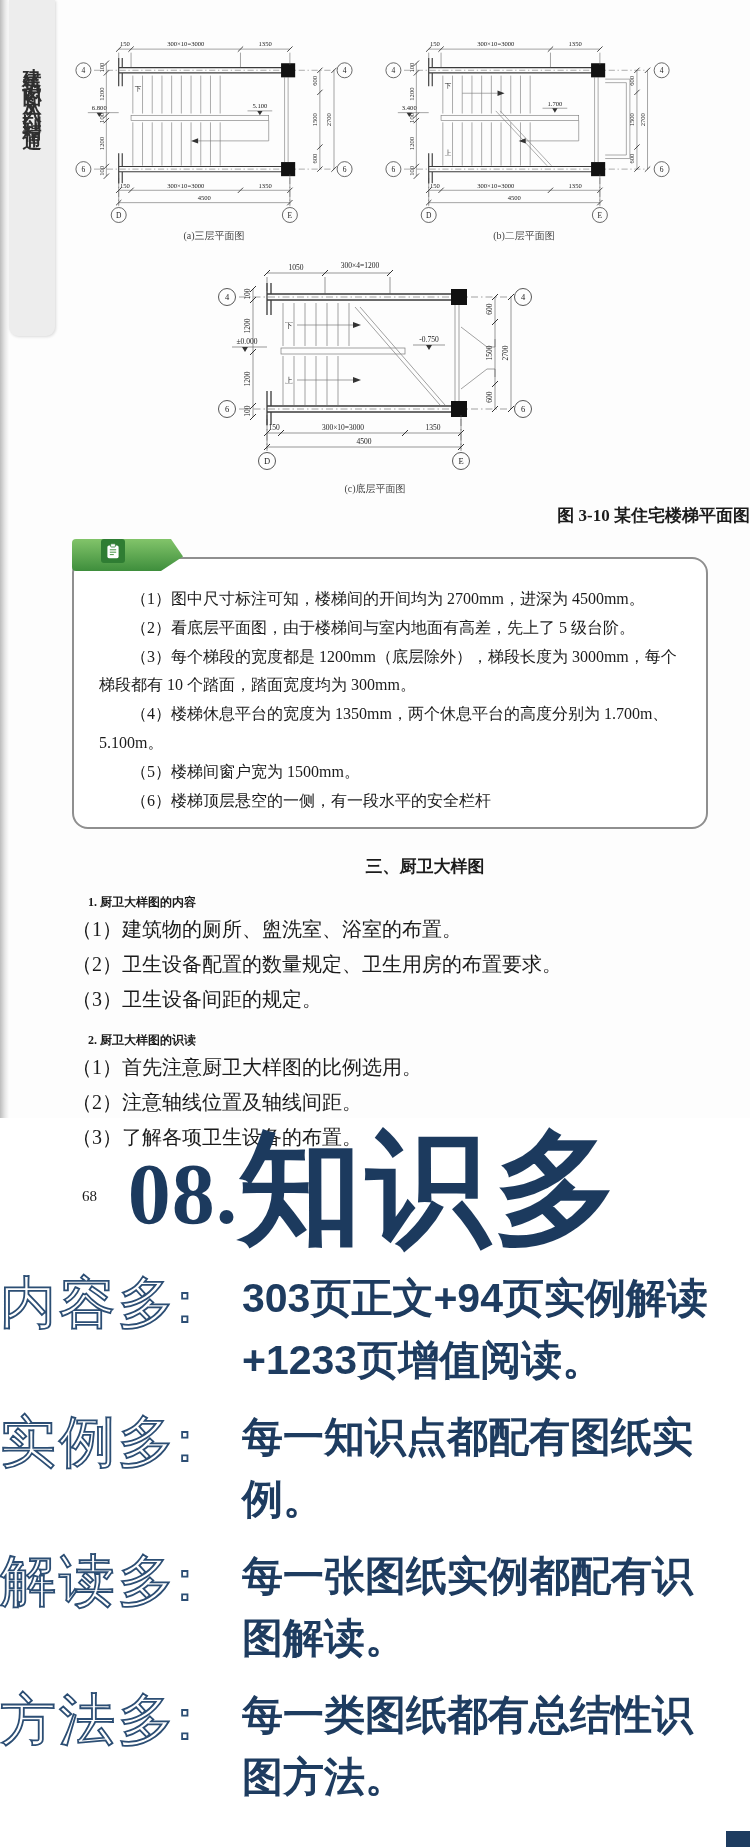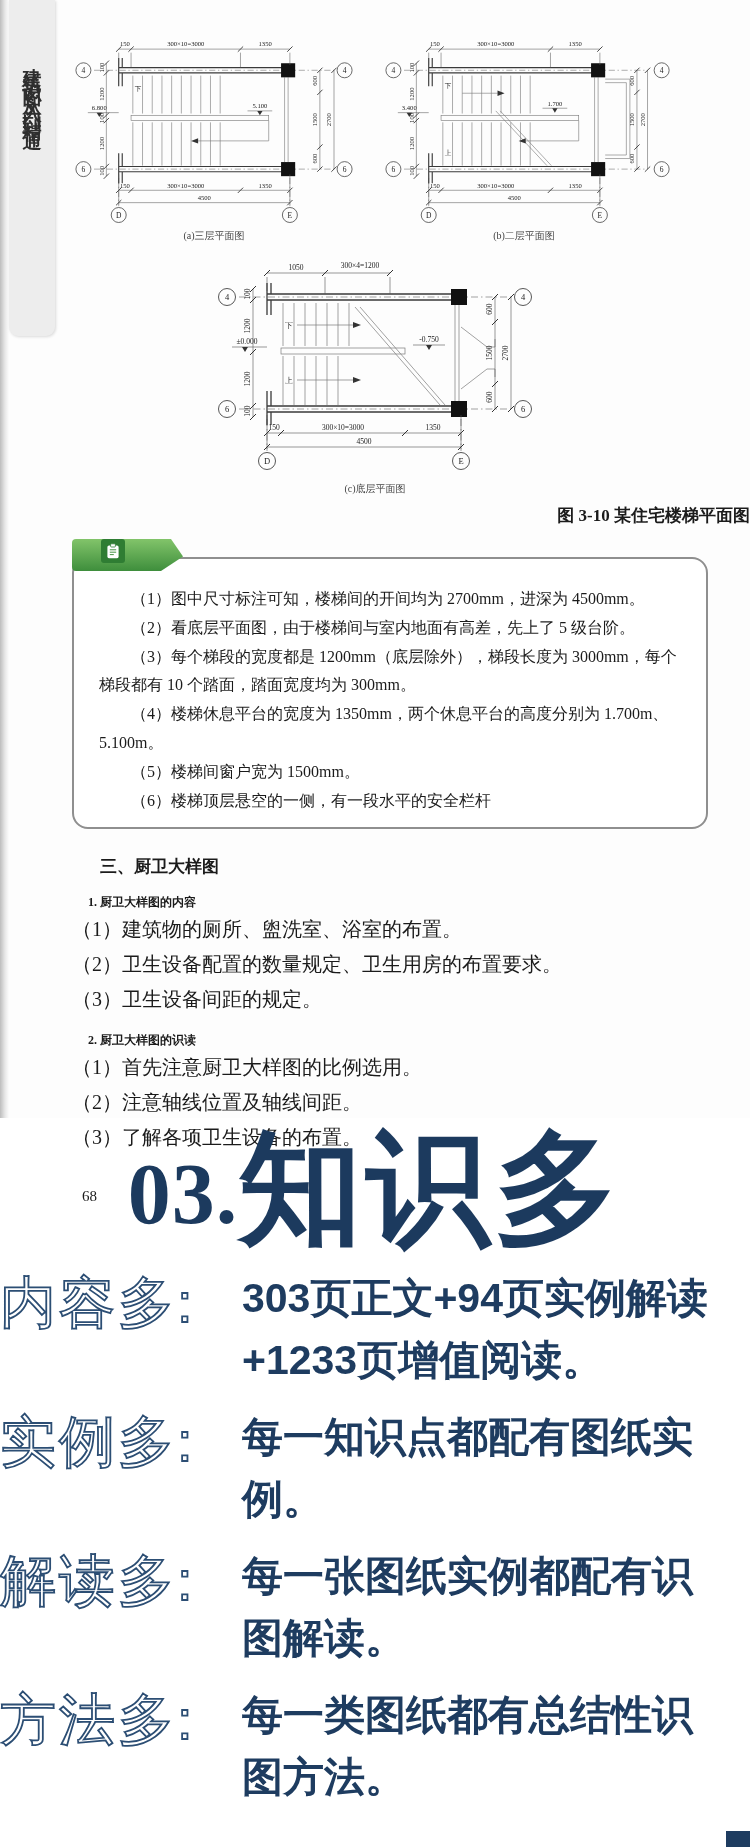--- a/index.html
+++ b/index.html
@@ -39,21 +39,21 @@
     font-weight:700;font-size:16px;letter-spacing:2px;
     background:linear-gradient(180deg,#82c46a,#3e8e3c);
     clip-path:polygon(0 0,calc(100% - 12px) 0,100% 55%,calc(100% - 22px) 100%,0 100%);
     border-radius:4px 0 0 4px;flex-direction:column;}
   .clip{width:24px;height:24px;background:#2f7d33;border-radius:3px;display:flex;
     align-items:center;justify-content:center;flex:none;}
   .box{position:relative;z-index:1;margin-top:-14px;border:2px solid #8f8f8f;border-radius:16px;
     background:#fff;padding:26px 16px 12px 25px;}
   .box p{margin:0;font-size:16px;line-height:1.8;text-indent:2em;}
 
-  .sec-head{font-size:17px;font-weight:700;margin:26px 0 6px 100px;}
+  .sec-head{font-size:17px;font-weight:700;margin:26px 0 6px 100px;text-align:center;}
   .sub-title{font-size:12px;font-weight:700;margin:16px 0 2px 88px;}
   .sub-item{font-size:20px;line-height:1.65;margin:2px 0 2px 72px;}
   .pagenum{font-size:15px;margin:34px 0 0 82px;}
 
   
   .promo{position:relative;padding-top:10px;
     font-family:"Liberation Sans","DejaVu Sans",sans-serif;}
   .promo-title{margin:0;text-align:center;color:#1c3a5e;line-height:1;white-space:nowrap;}
   .promo-title .num{font-family:"Liberation Serif","DejaVu Serif",serif;
     font-weight:900;font-size:86px;letter-spacing:1px;vertical-align:8px;}
@@ -360,21 +360,21 @@
     <p class="sub-title">2. 厨卫大样图的识读</p>
     <p class="sub-item">（1）首先注意厨卫大样图的比例选用。</p>
     <p class="sub-item">（2）注意轴线位置及轴线间距。</p>
     <p class="sub-item">（3）了解各项卫生设备的布置。</p>
 
     <div class="pagenum">68</div>
   </section>
 
   <section class="promo">
     <h1 class="promo-title">
-      <span class="num">03.</span><span class="word">知识多</span>
+      <span class="num">08.</span><span class="word">知识多</span>
     </h1>
 
     <div class="prow">
       <div class="plabel">内容多:</div>
       <div class="pdesc">303页正文+94页实例解读+1233页增值阅读。</div>
     </div>
     <div class="prow">
       <div class="plabel">实例多:</div>
       <div class="pdesc">每一知识点都配有图纸实例。</div>
     </div>

